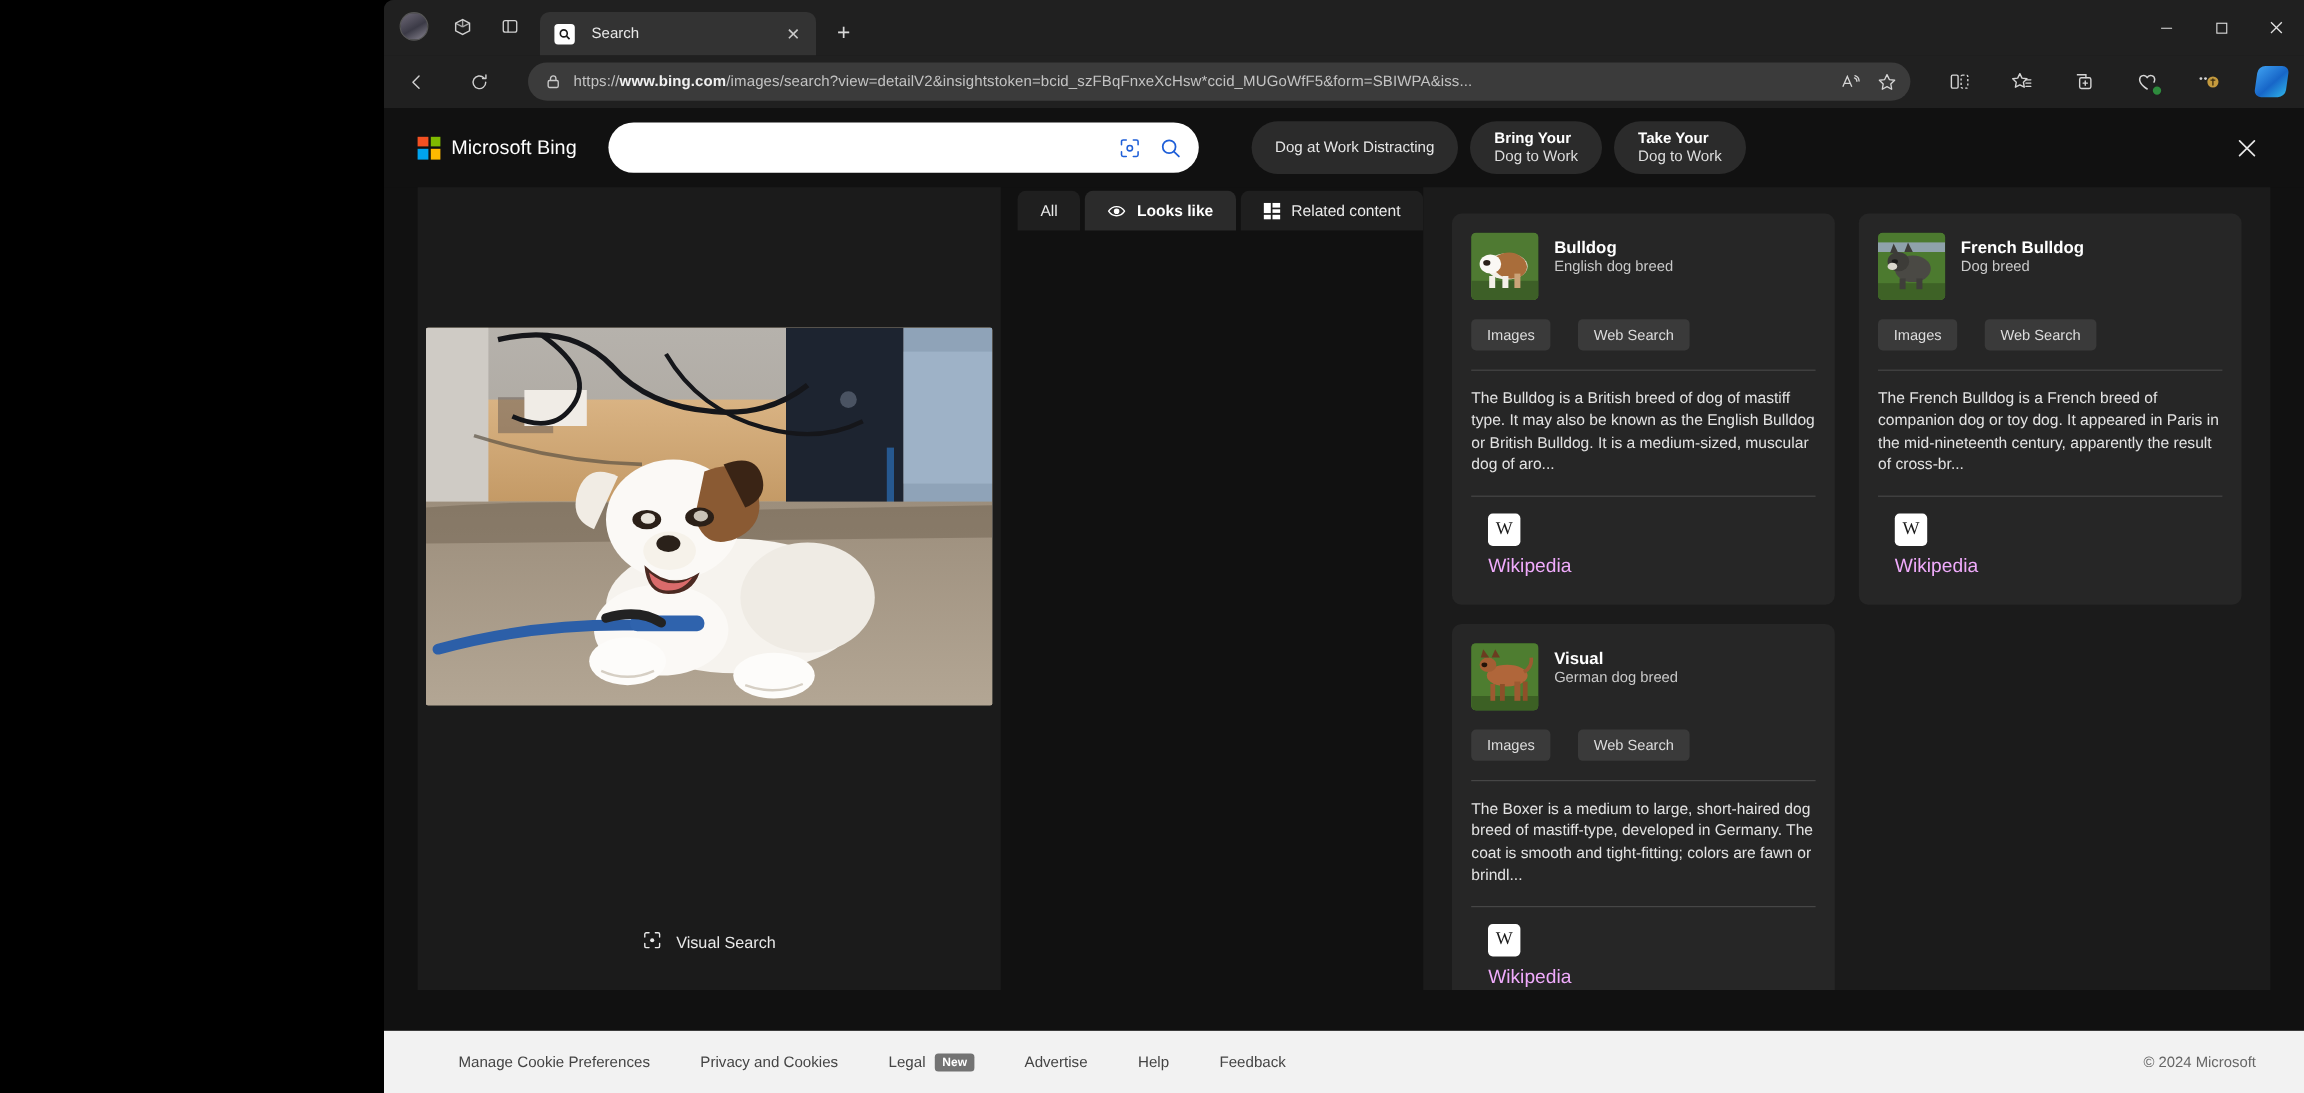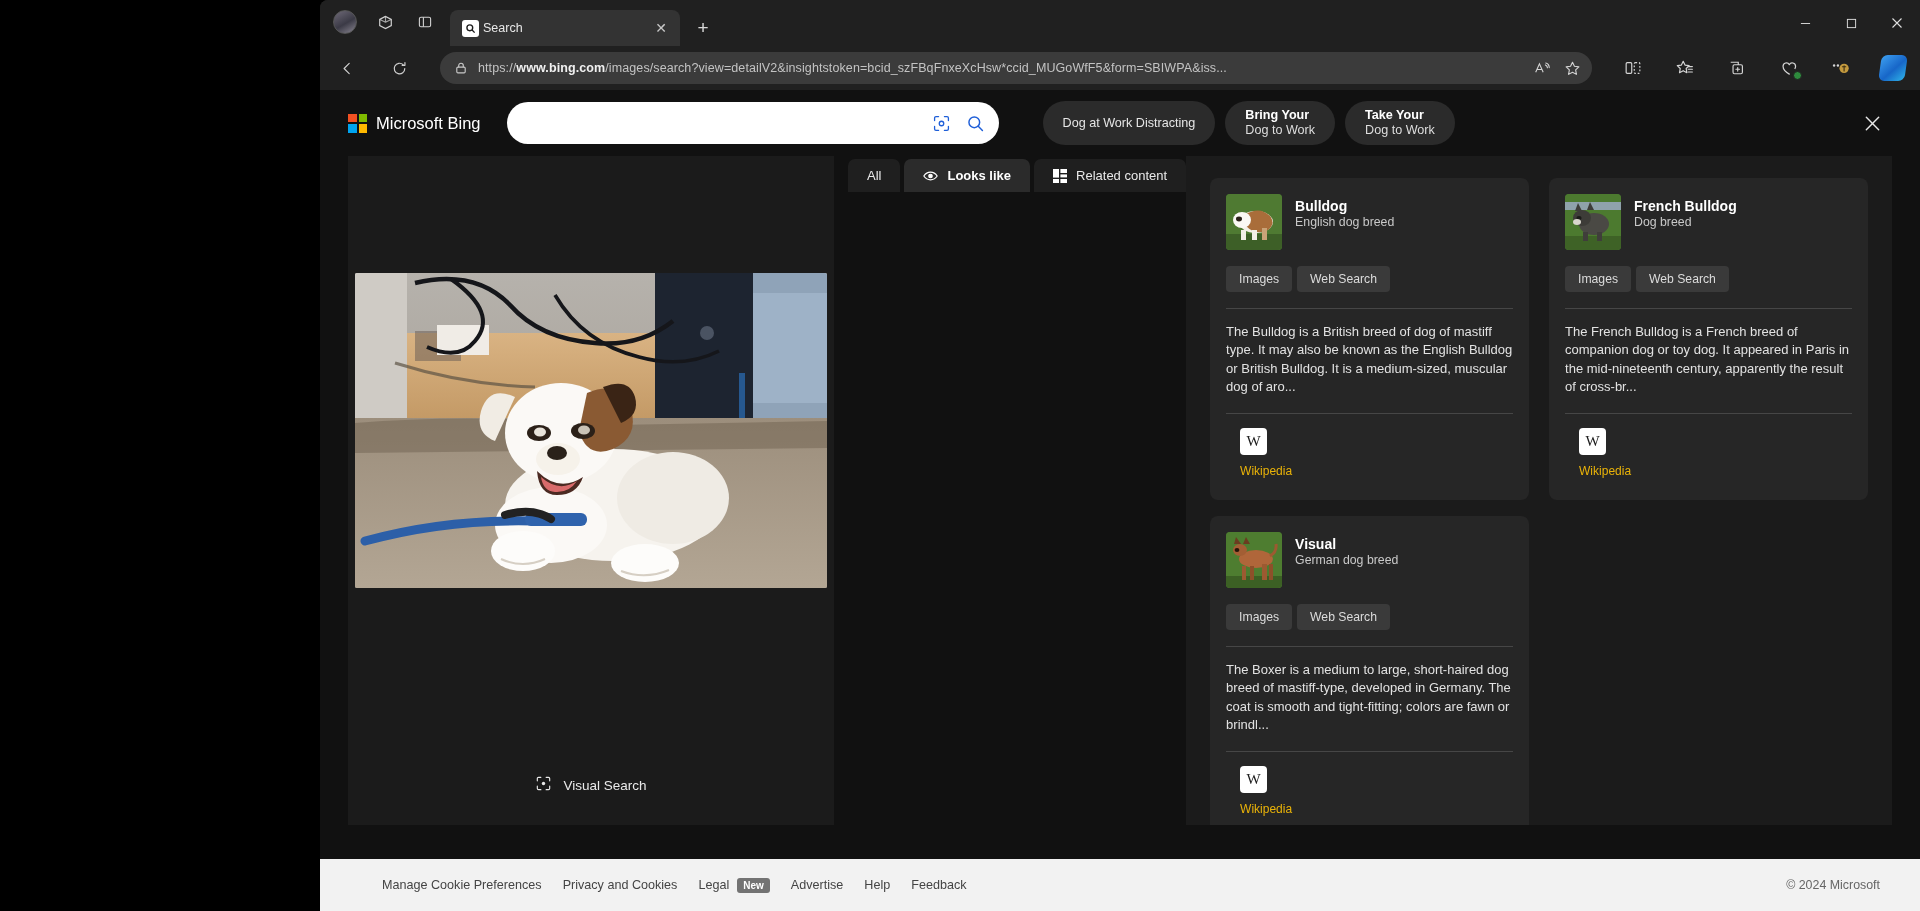--- a/index.html
+++ b/index.html
@@ -58,21 +58,21 @@
   }
   .tab {
     height: 36px;
     min-width: 230px;
     max-width: 250px;
     background: #333333;
     border-radius: 8px 8px 0 0;
     display: flex; align-items: center;
     padding: 0 8px 0 12px;
     margin-left: 8px;
-    gap: 4px;
+    gap: 14px;
   }
   .tab-favicon {
     width: 17px; height: 17px;
     border-radius: 3px;
     background: #ffffff;
     color: #1b1b1b;
     display: flex; align-items: center; justify-content: center;
     font-size: 11px; font-weight: bold;
     flex: none;
   }
@@ -347,21 +347,21 @@
   .card-thumb {
     width: 56px; height: 56px;
     border-radius: 4px;
     overflow: hidden;
     flex: none;
     background: #3f6b2a;
   }
   .card-thumb svg { display:block; width:100%; height:100%; }
   .card-title { font-size: 14px; font-weight: bold; color: #ffffff; margin-top: 4px; }
   .card-sub { font-size: 12.3px; color: #c9c9c9; margin-top: 1px; }
-  .card-actions { display: flex; gap: 5px; margin-top: 16px; }
+  .card-actions { display: flex; gap: 23px; margin-top: 16px; }
   .chip {
     background: #3a3a3a;
     border-radius: 4px;
     padding: 6px 13px;
     font-size: 12.2px;
     color: #dcdcdc;
     white-space: nowrap;
   }
   .card-rule { height: 1px; background: #464646; margin: 16px 0 0 0; }
   .card-desc {
@@ -373,33 +373,33 @@
   .card-source { display: flex; flex-direction: column; gap: 9px; margin-top: 14px; padding-left: 14px;}
   .wiki-badge {
     width: 27px; height: 27px;
     background: #ffffff;
     border-radius: 4px;
     display: flex; align-items: center; justify-content: center;
     color: #1a1a1a;
     font-family: "Liberation Serif", serif;
     font-size: 15px;
   }
-  .source-name { font-size: 12px; color: #eab308; }
+  .source-name { font-size: 16px; color: #f0abfc; }
 
   
   #page-footer-gap { height: 34px; background: #111111; flex: none; }
   #page-footer {
     height: 52px;
     flex: none;
     background: #f2f2f2;
     display: flex;
     align-items: center;
     padding: 0 40px 0 62px;
   }
-  .footer-links { display: flex; align-items: center; gap: 21px; }
+  .footer-links { display: flex; align-items: center; gap: 42px; }
   .footer-link { font-size: 12.6px; color: #444444; white-space: nowrap; display:flex; align-items:center; gap:8px;}
   .new-badge {
     background: #737373;
     color: #ffffff;
     font-size: 10px;
     font-weight: bold;
     padding: 2px 6px;
     border-radius: 3px;
   }
   #copyright { margin-left: auto; font-size: 12.4px; color: #666666; white-space: nowrap; }

